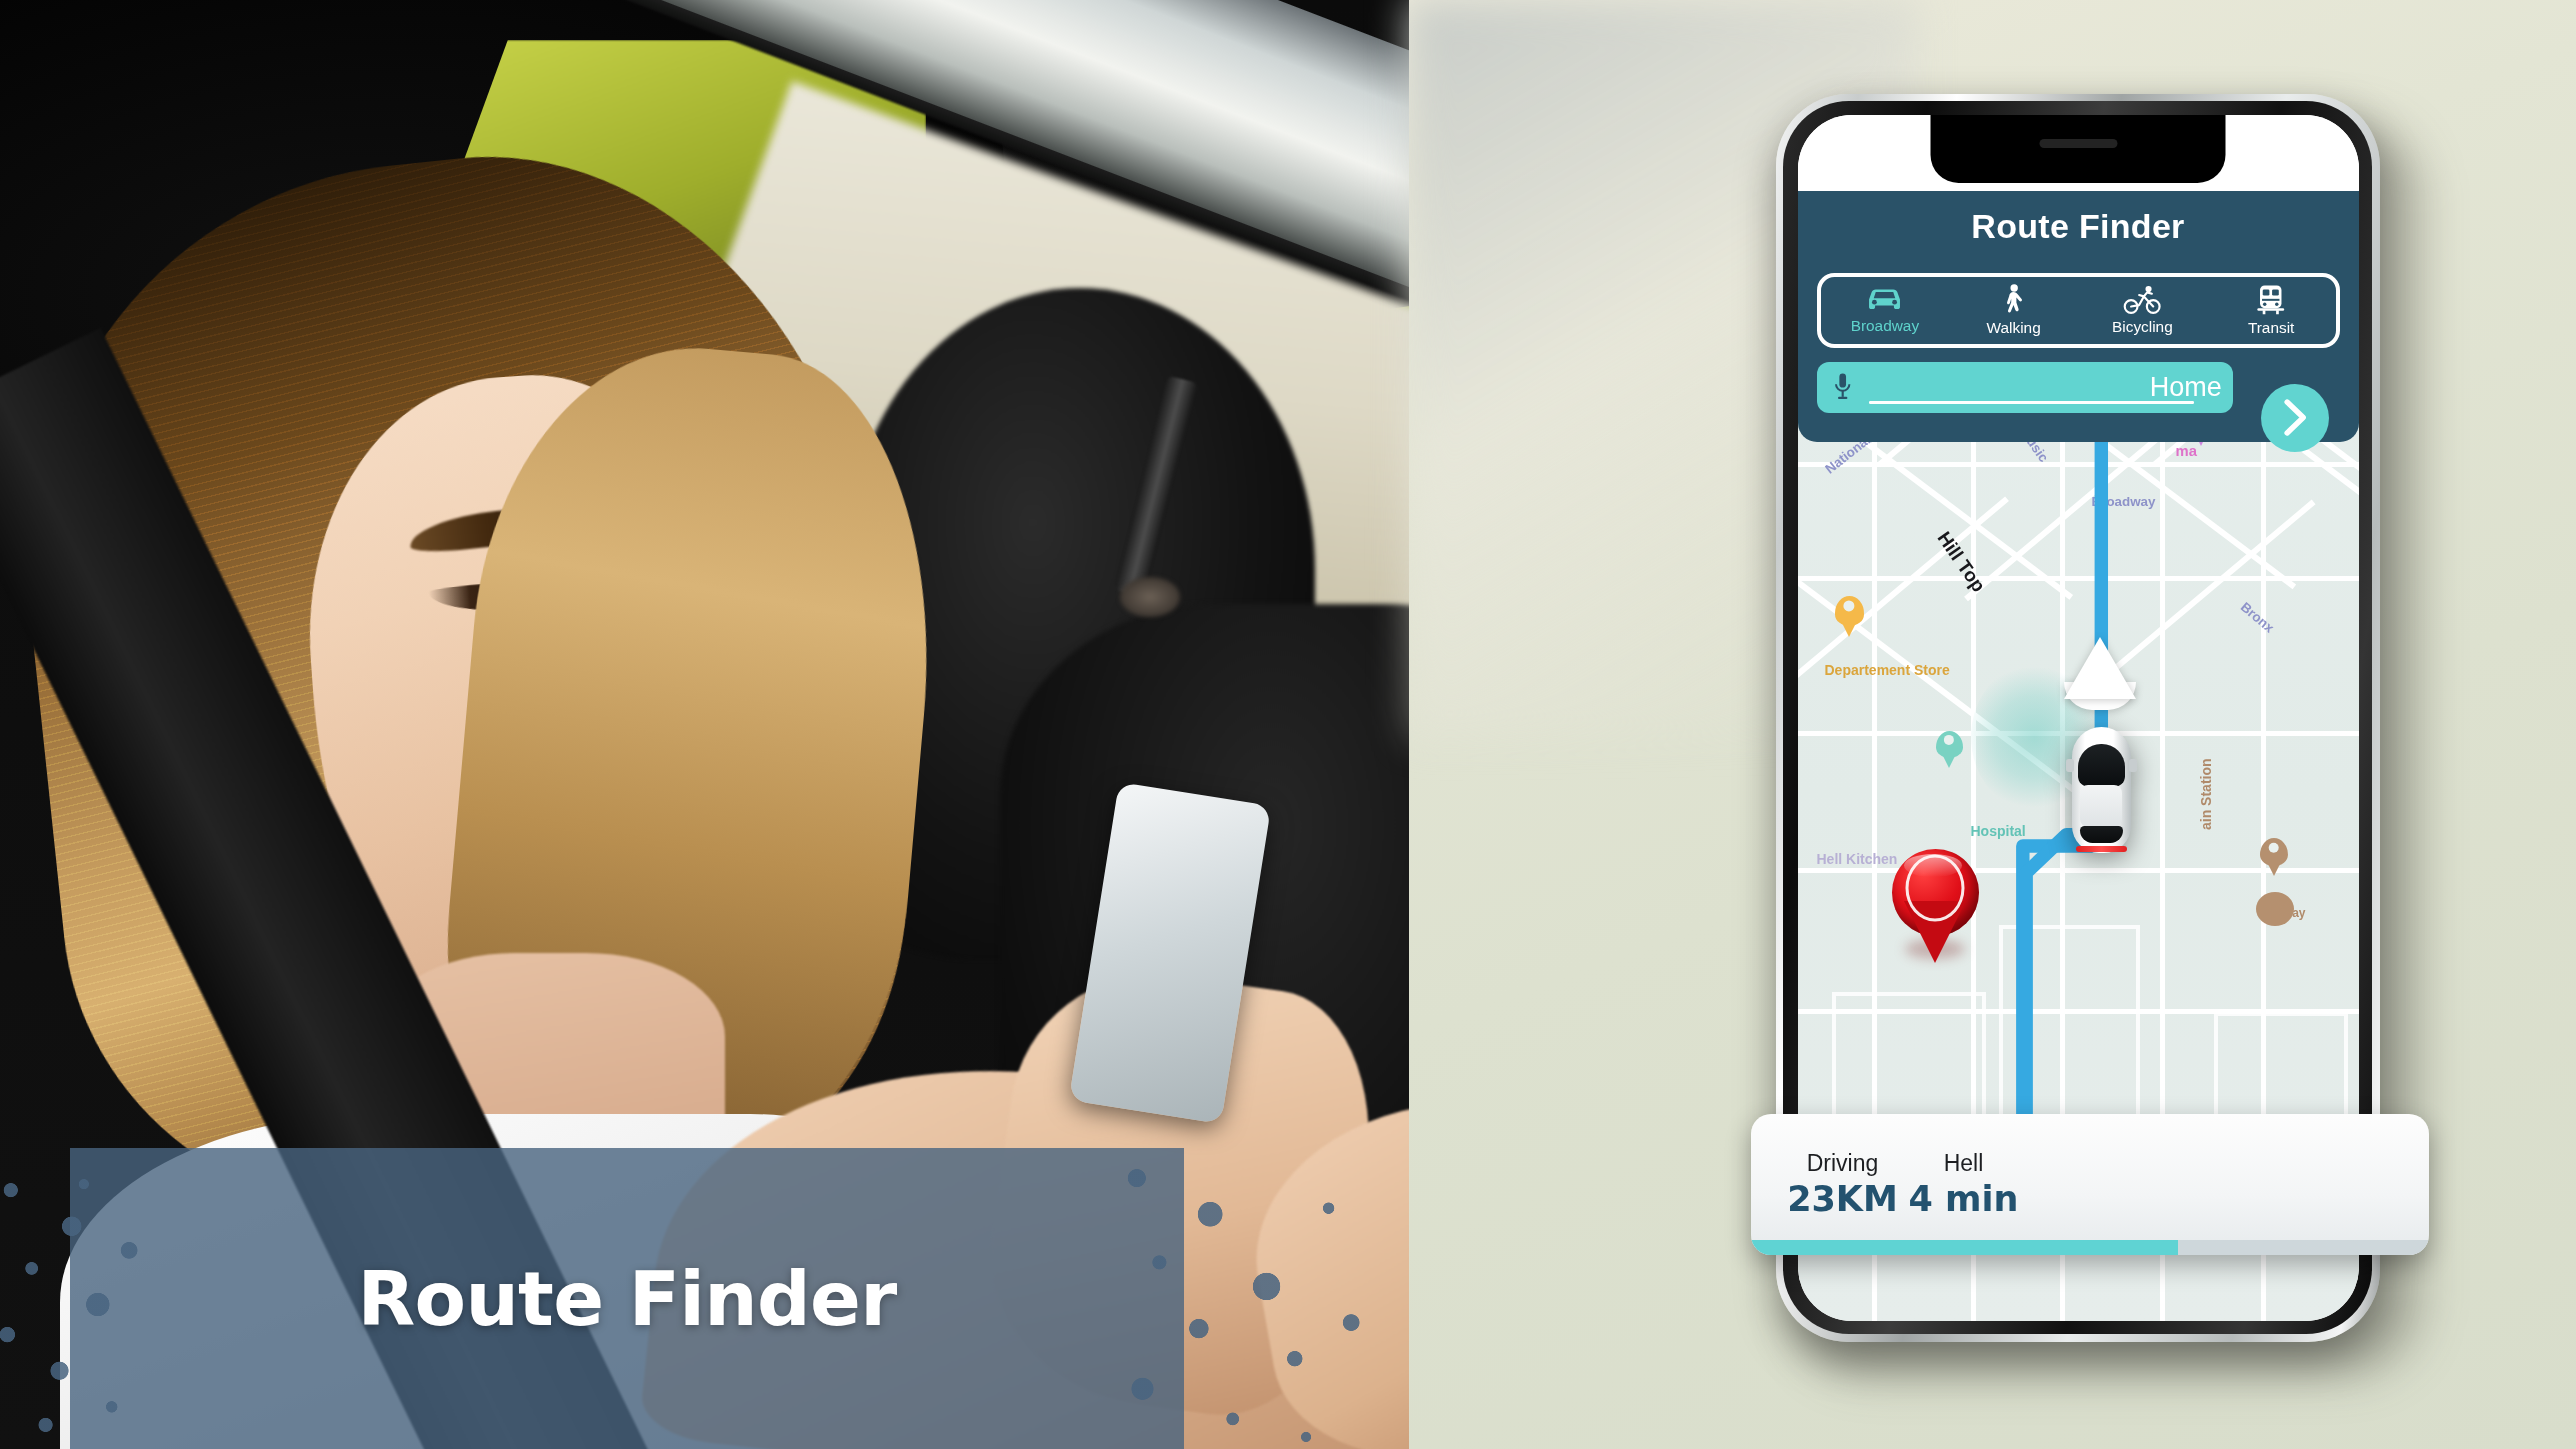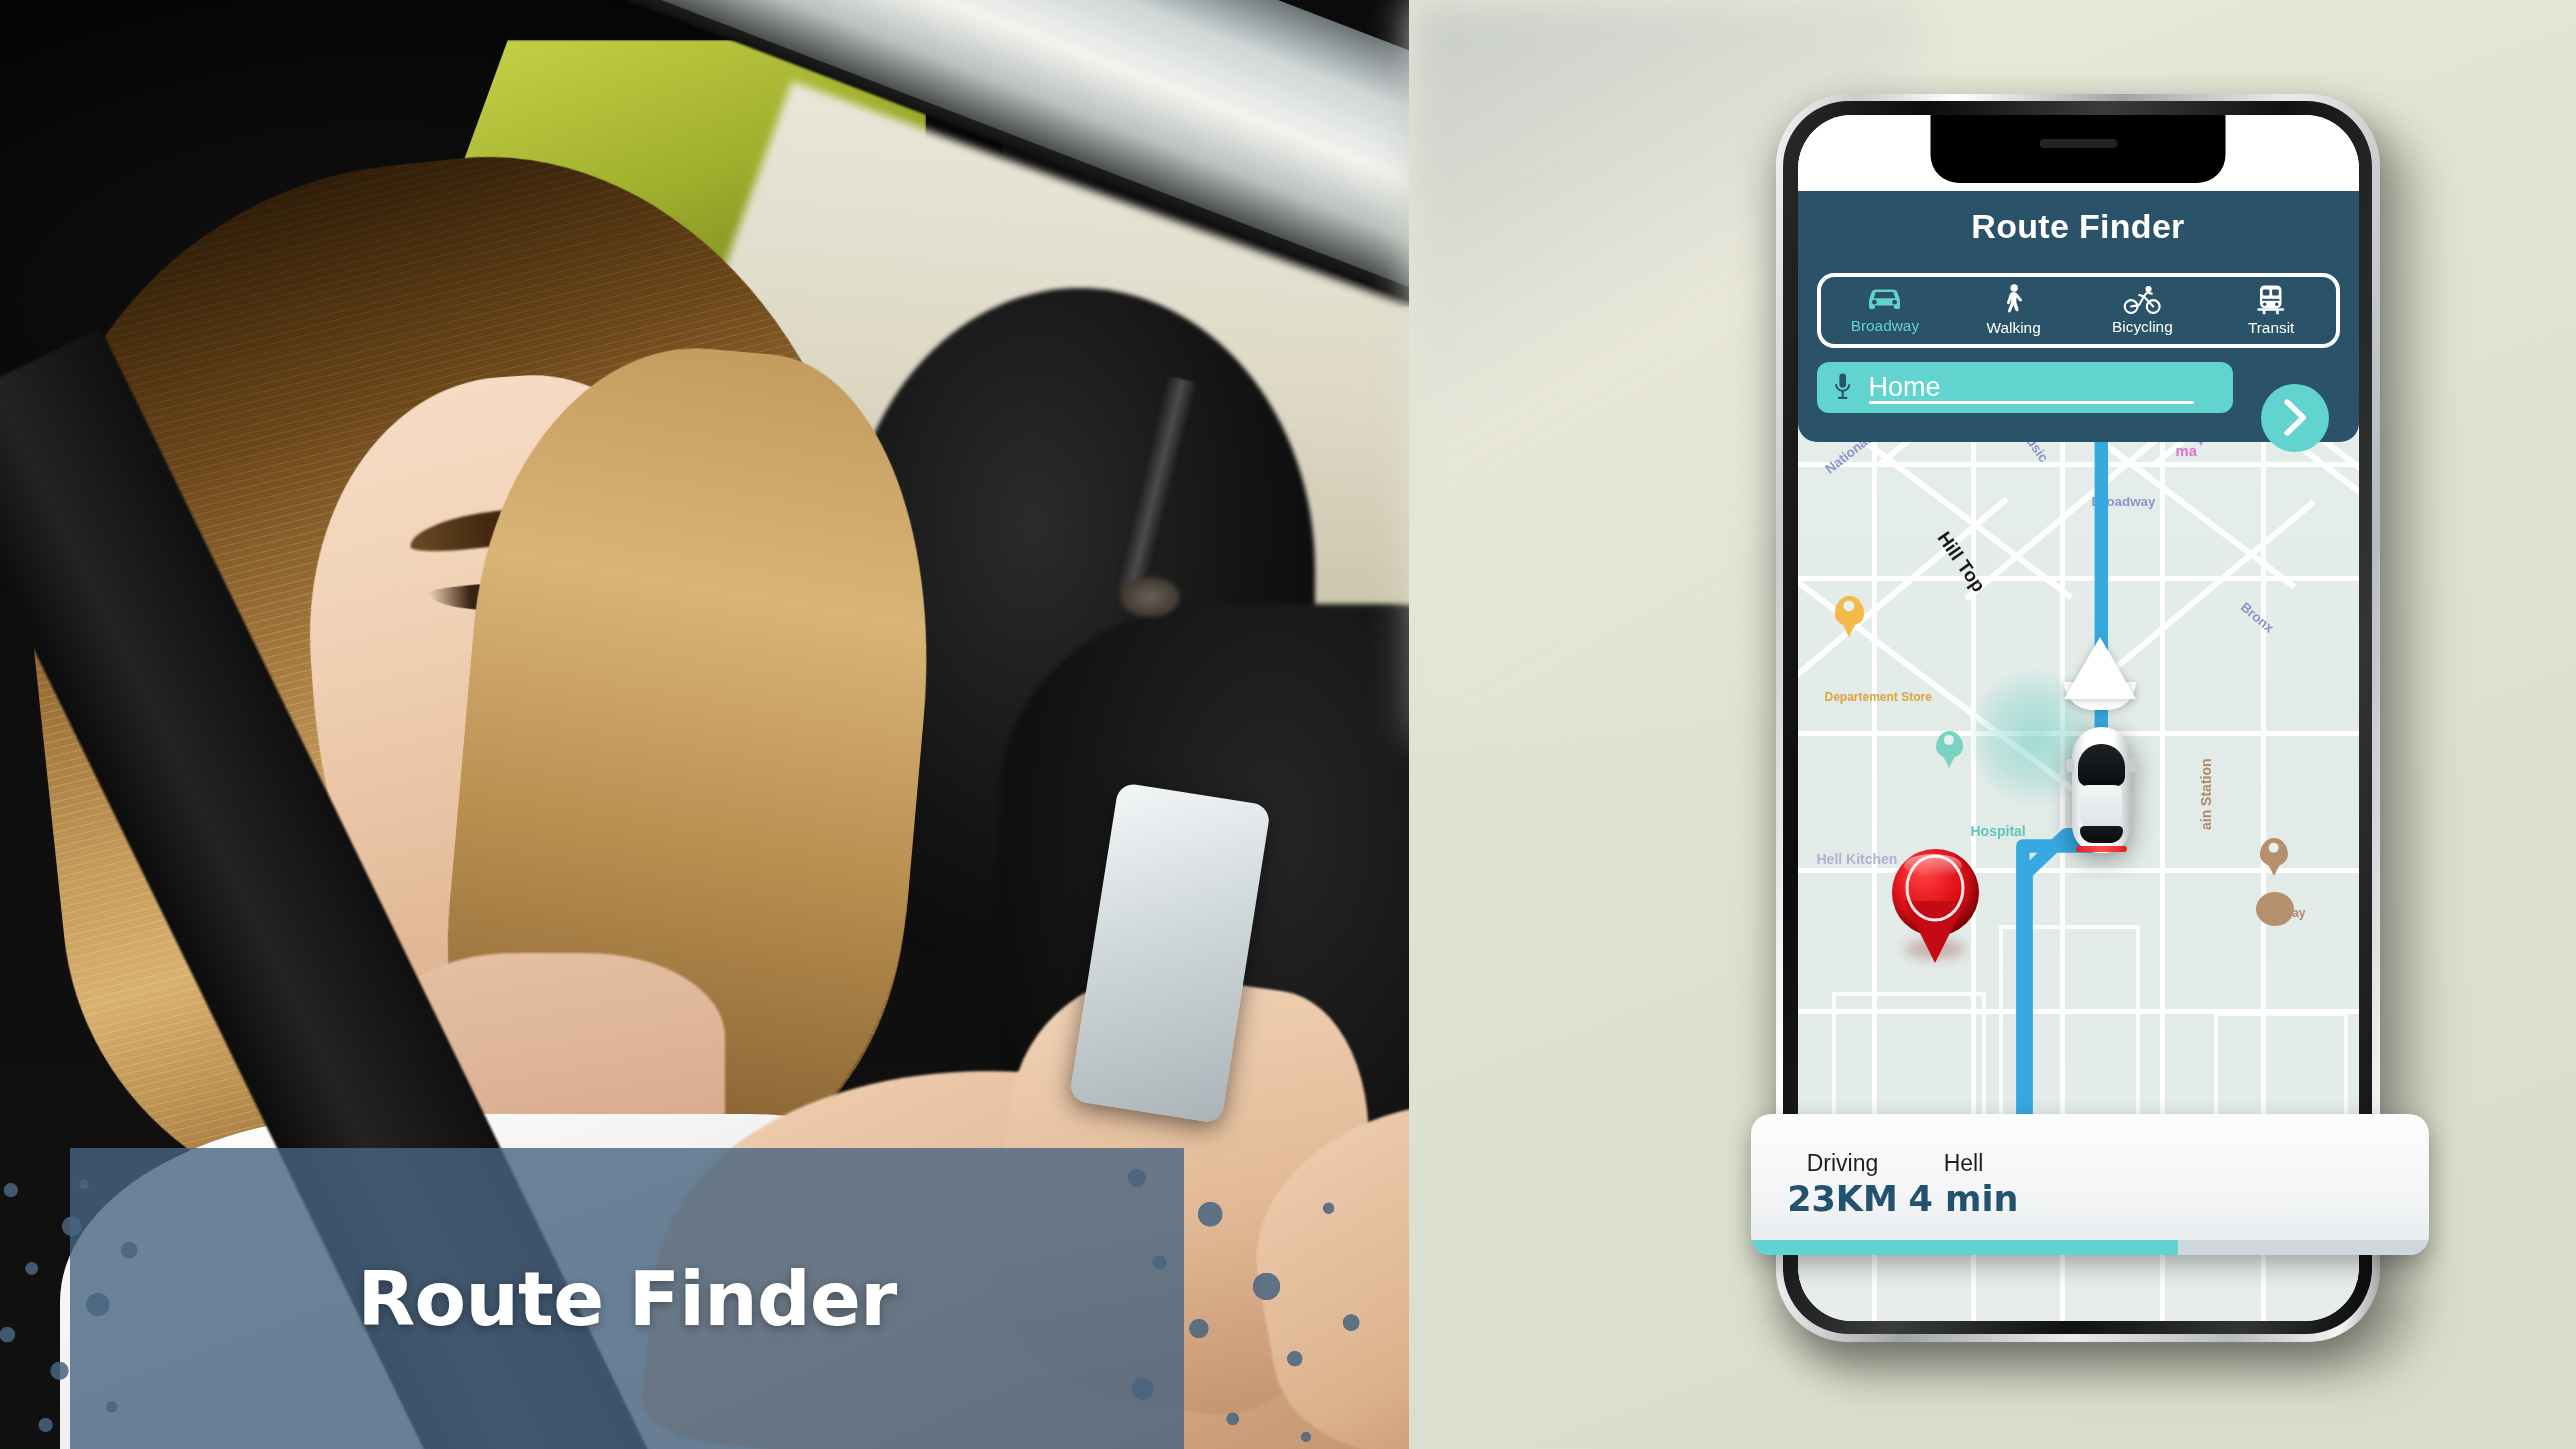--- a/index.html
+++ b/index.html
@@ -296,21 +296,21 @@
     position:absolute; left:0; top:146px; width:100%; height:1060px;
     background:linear-gradient(180deg,#e6eeec 0%, #e2ebe8 50%, #e6edeb 100%);
     overflow:hidden;
   }
   .road{ position:absolute; background:#fff; }
   .road.h{ height:5.4px; } .road.v{ width:5.4px; }
   .roadD{ position:absolute; background:#fff; height:6px; transform-origin:left center; }
   .blk{ position:absolute; border:4.7px solid rgba(255,255,255,.85); background:transparent; }
   .mlabel{ position:absolute; font-size:12.7px; color:#9aa4b4; font-weight:600; white-space:nowrap; }
   .mlabel.city{ font-size:23px; color:#23272e; font-weight:bold; }
-  .mlabel.orange{ color:#dba53c; font-size:12px;margin-top:28px; }
+  .mlabel.orange{ color:#dba53c; font-size:14px; }
   .mlabel.teal{ color:#63c3b6; font-size:14px; }
   .mlabel.pink{ color:#de72c9; font-size:14.8px; font-weight:bold; }
   .mlabel.brown{ color:#b08a6a; font-size:14px; font-weight:bold; }
   .mlabel.purple{ color:#8e93c9; font-size:13.4px; }
   .mlabel.bw{ color:#b7b0d4; font-size:14px; }
 
   
   .pin{ position:absolute; }
   .pin .head{ width:100%; height:100%; border-radius:50% 50% 50% 50%/60% 60% 40% 40%; position:relative; }
   .pin .head::after{
@@ -404,21 +404,21 @@
   .mode .lbl{ font-size:15.4px; color:#ffffff; }
   .mode.active .lbl{ color:#5fd3cc; }
 
   .field{
     position:absolute; left:19px; width:416px; height:51px;
     background:#61d4d0; border-radius:12px; display:flex; align-items:center; padding:0 10.7px;
   }
   #field-home{ top:101px; }
   #field-office{ top:162px; }
   .field .mic{ width:32px; display:flex; justify-content:center; }
-  .field .txtwrap{ flex:1; margin-left:9.4px; position:relative; height:100%; display:flex; align-items:center; }
+  .field .txtwrap{ flex:1; margin-left:9.4px; position:relative; height:100%; display:flex; align-items:center;justify-content:flex-end; }
   .field .txt{ font-size:27px; color:#ffffff; }
   .field .underline{ position:absolute; left:0; bottom:9.4px; width:92%; height:2.7px; background:#fff; border-radius:1.3px; }
   #go-btn{
     position:absolute; left:463px; top:123px; width:68px; height:68px; border-radius:50%;
     background:#61d4d0; display:flex; align-items:center; justify-content:center; cursor:pointer;
   }
 
   
   #stats{
     position:absolute; left:1751px; top:1114px; width:678px; height:141px;

